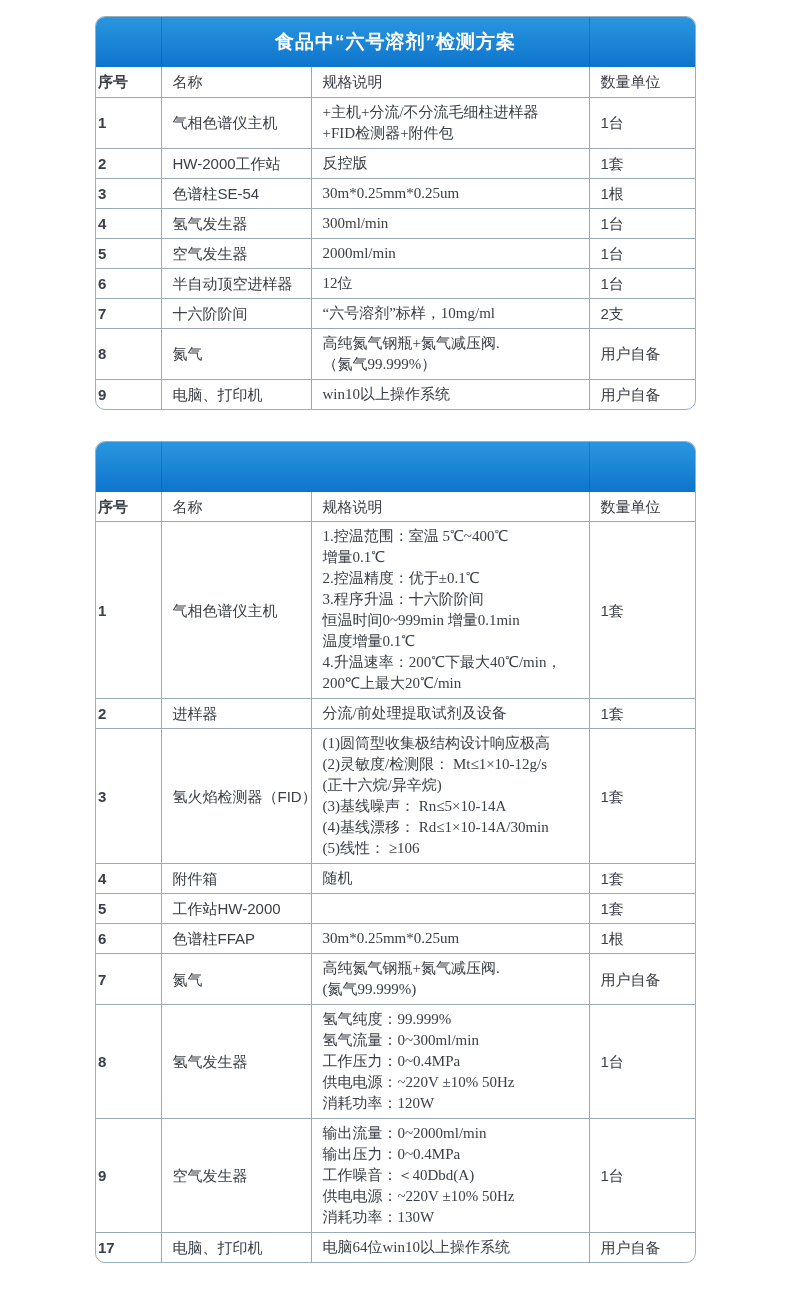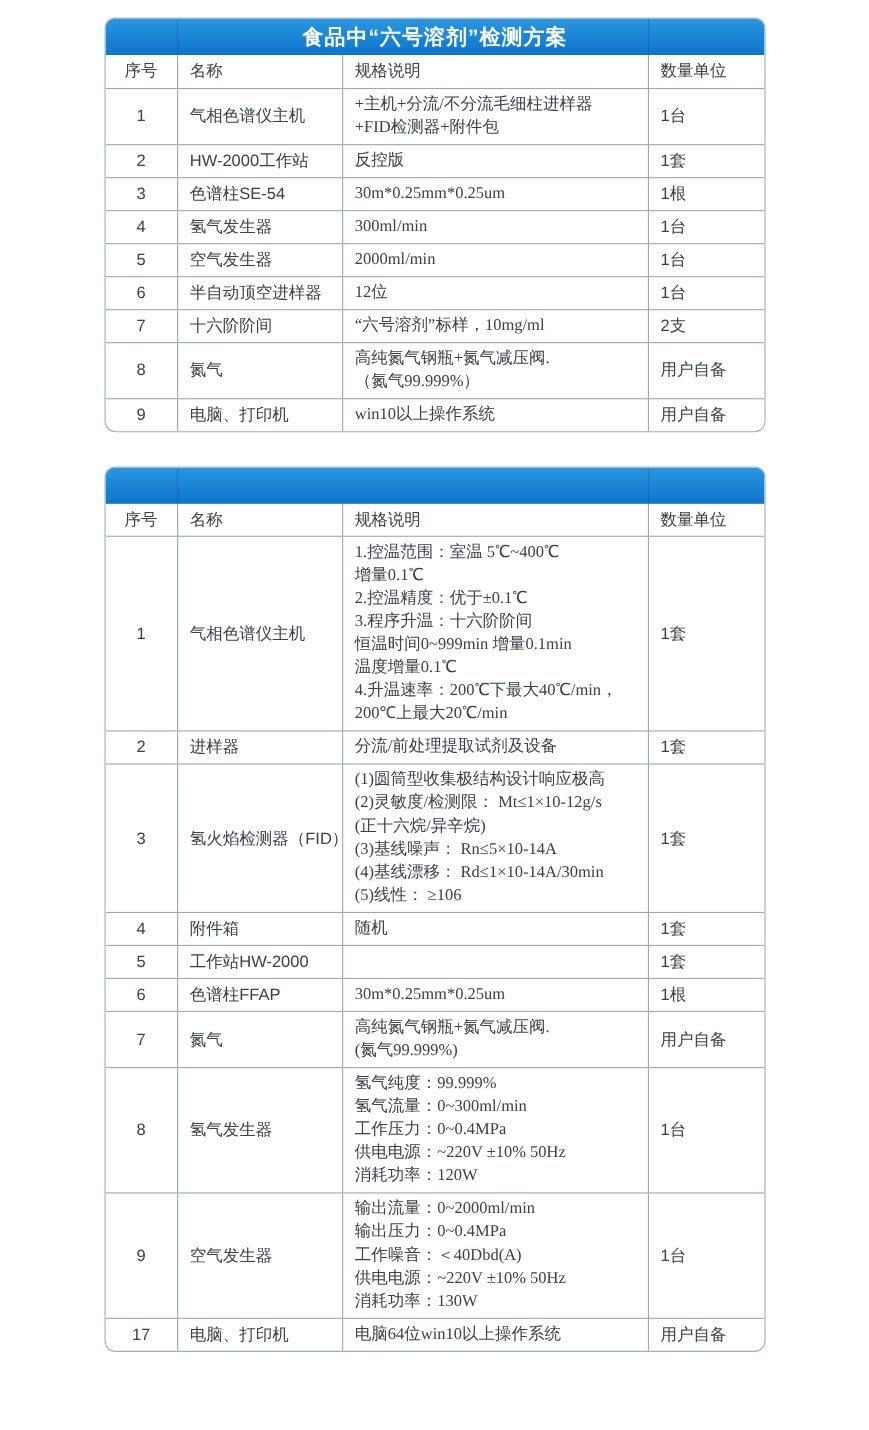--- a/index.html
+++ b/index.html
@@ -22,21 +22,21 @@
     border: 1px solid var(--border-outer, #9ab0c2);
     border-radius: 10px;
     overflow: hidden;
     background: #ffffff;
   }
   .spec-table + .spec-table {
     margin-top: 31px;
   }
   .title-bar {
     position: relative;
-    height: 33px;
+    height: 50px;
     background: linear-gradient(180deg, var(--accent-top, #2a96e0), var(--accent-bottom, #0d75cc));
     color: #ffffff;
     font-size: 19px;
     font-weight: bold;
     letter-spacing: 1px;
     display: flex;
     align-items: center;
     justify-content: center;
   }
   .title-bar .vline {
@@ -66,21 +66,21 @@
     text-align: left;
     font-weight: normal;
     vertical-align: middle;
     overflow: hidden;
   }
   th { height: 30px; }
   th:first-child, td:first-child { border-left: none; }
   th:last-child,  td:last-child  { border-right: none; }
   thead th { border-top: none; }
   tbody tr:last-child td { border-bottom: none; }
-  .c-no, .h-no { text-align: center; padding-left: 2px; padding-right: 2px; }
+  .c-no, .h-no { padding-left: 2px; padding-right: 2px; font-weight: bold; }
   .c-spec { white-space: pre-line; font-family: Liberation Serif, serif; }
   .c-name { white-space: nowrap; }
 </style>
 </head>
 <body>
 
 <div class="page">
 
   <section class="spec-table">
     <div class="title-bar">

